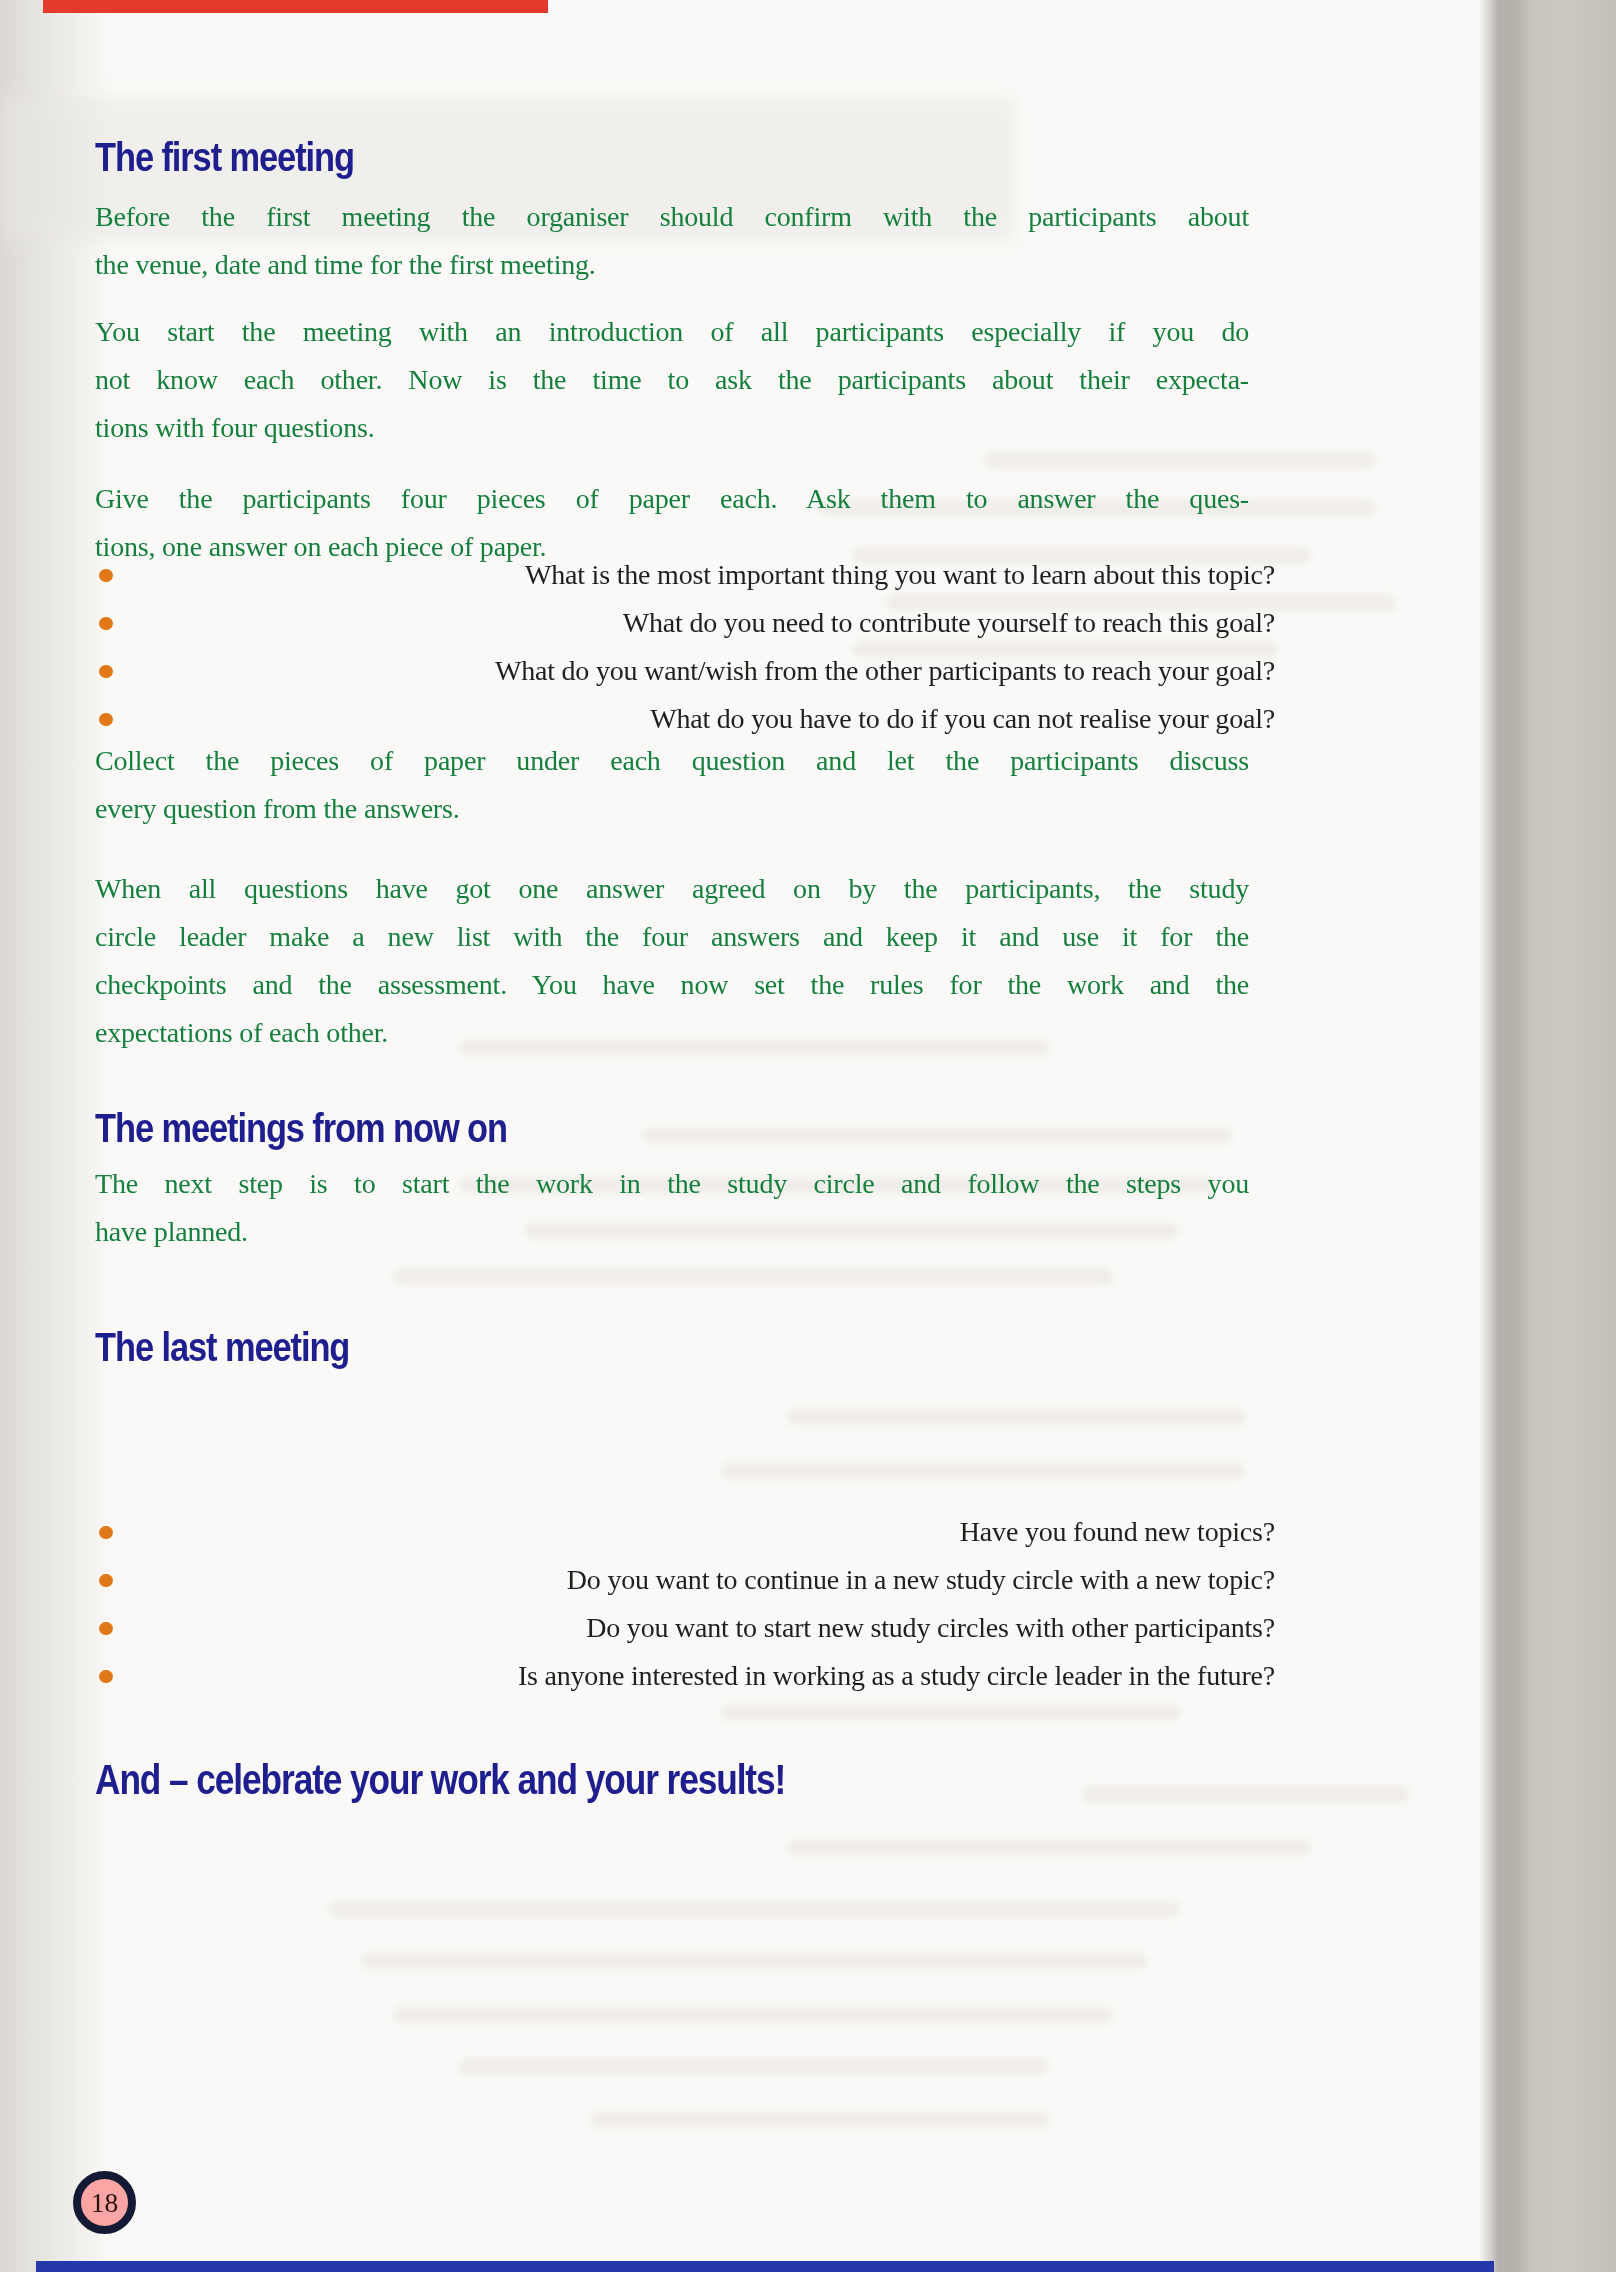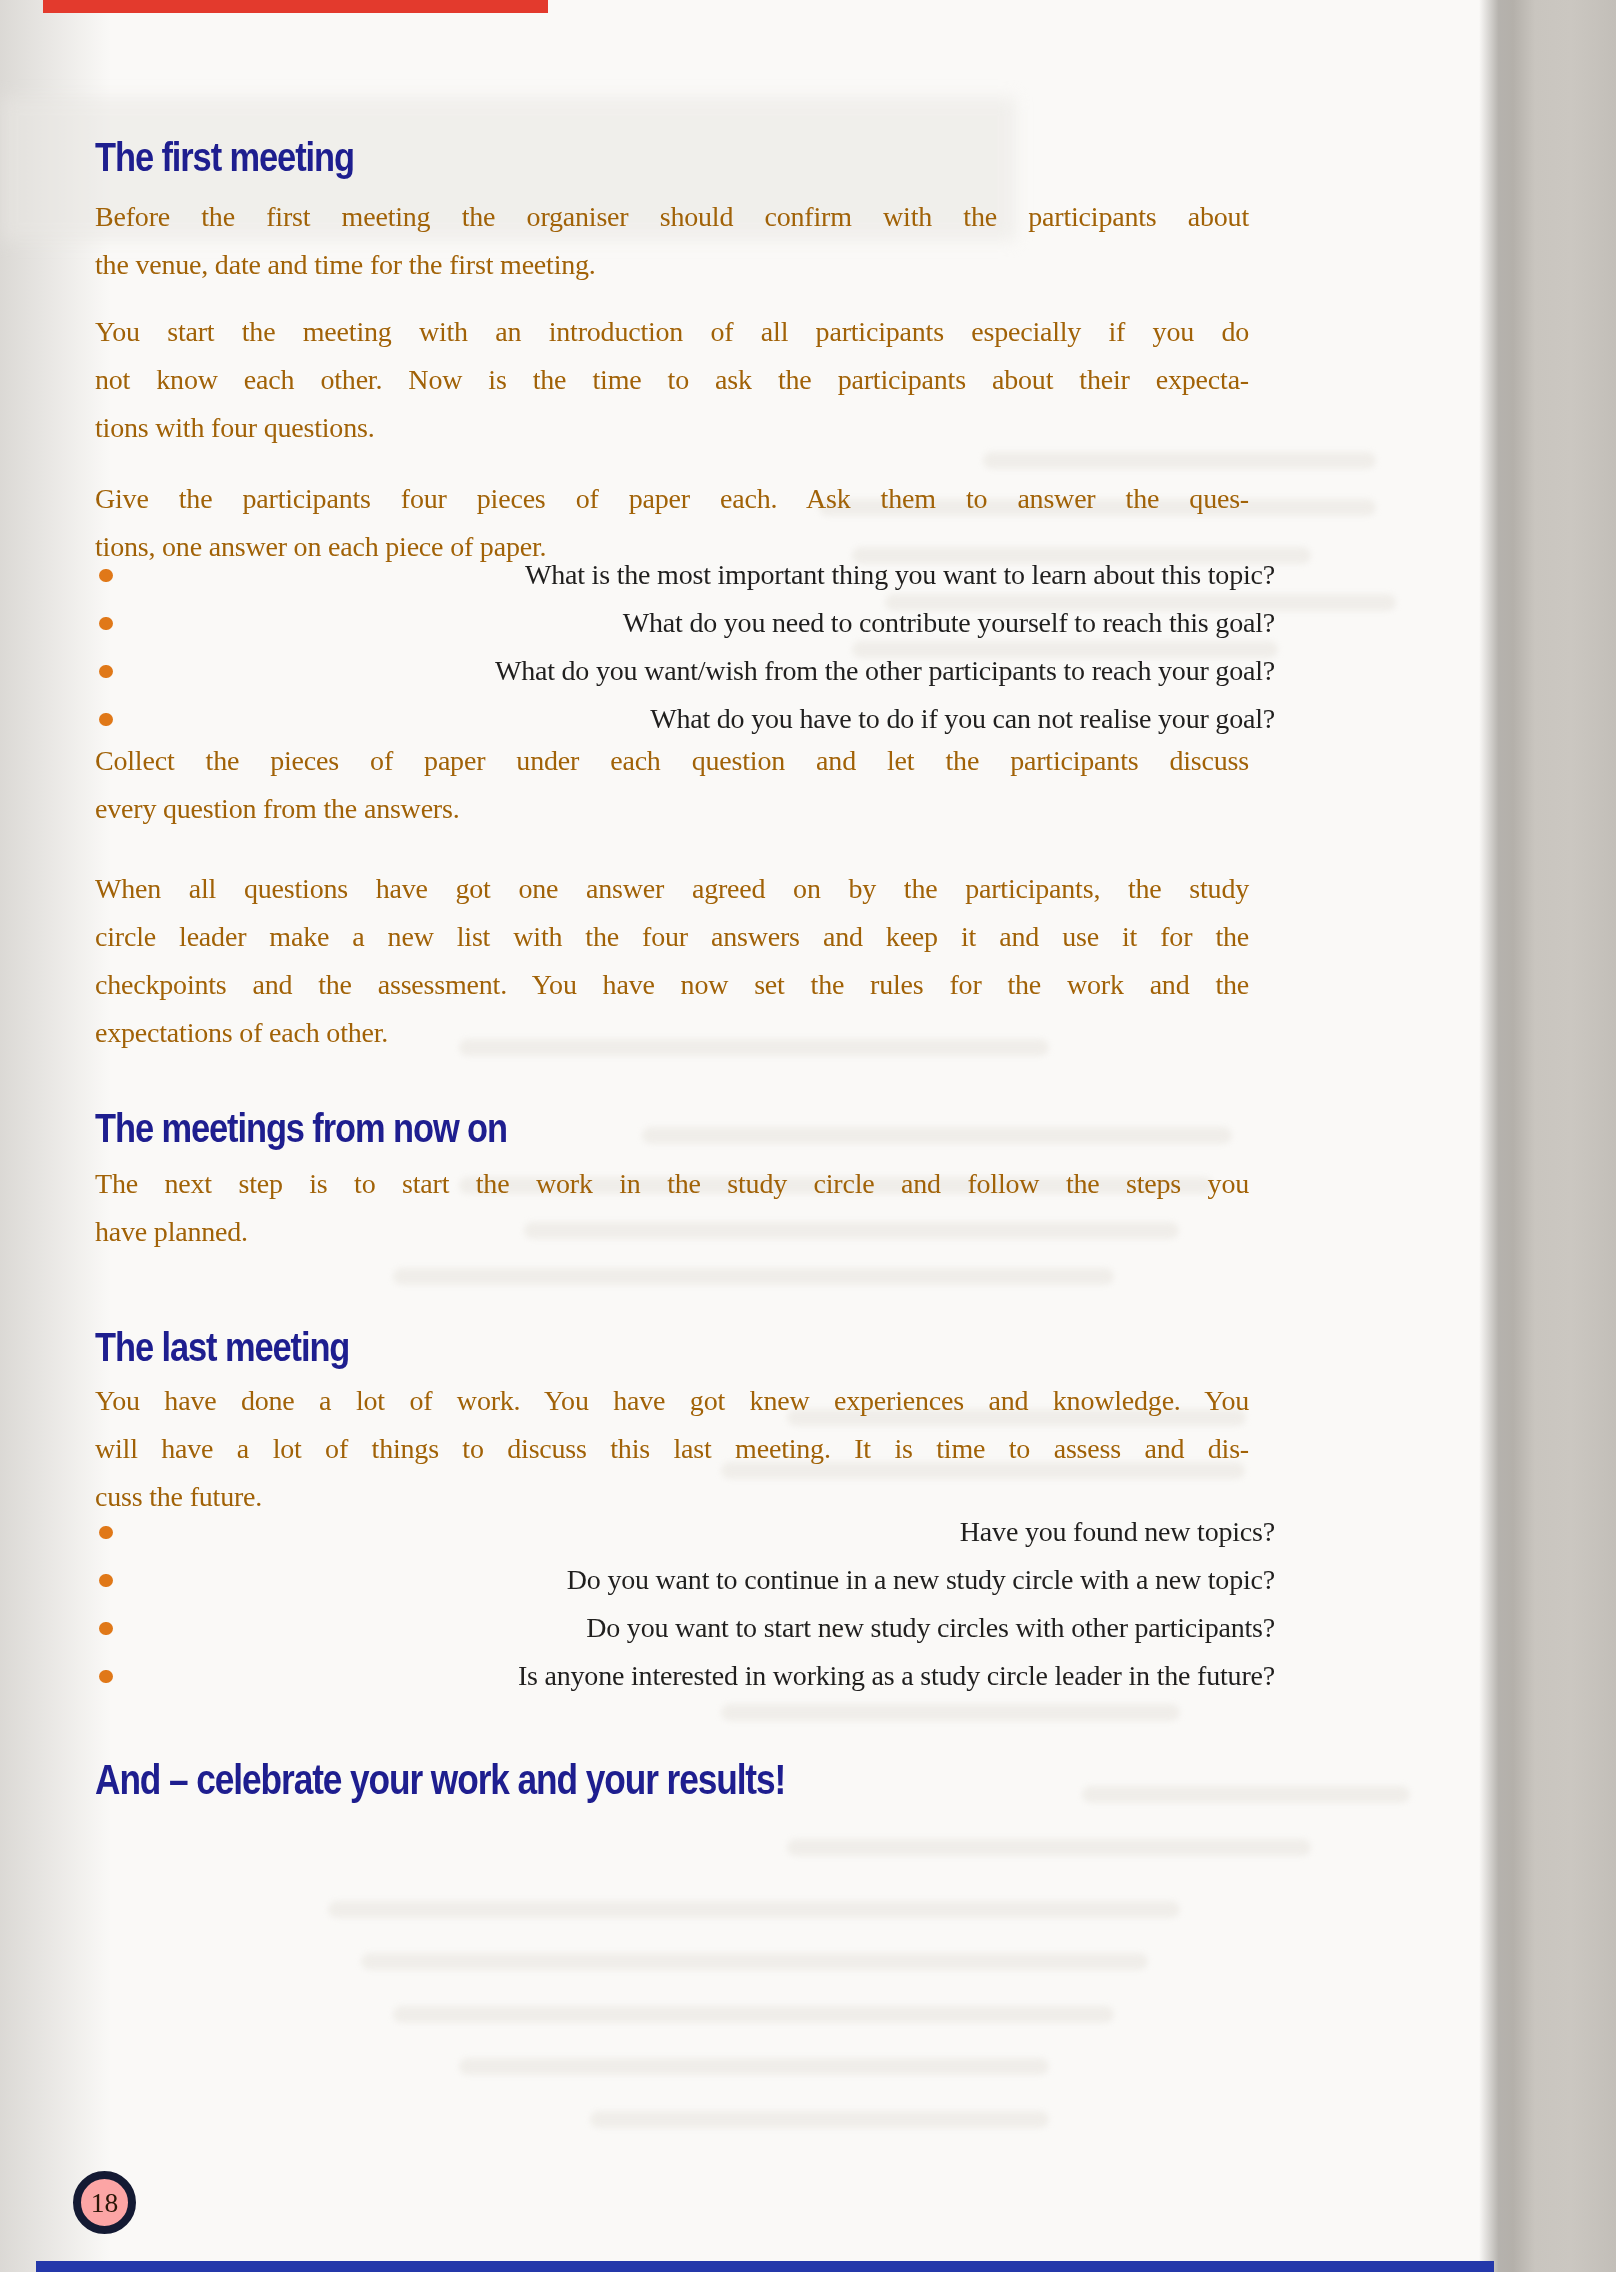--- a/index.html
+++ b/index.html
@@ -47,21 +47,21 @@
     line-height: 46px;
     letter-spacing: -1.3px;
     transform: scaleX(.84);
     transform-origin: left center;
     white-space: nowrap;
   }
   .h4size { font-size: 42px; }
   
   .para {
     position: absolute; left: 95px; width: 1154px;
-    color: #a16207; font-size: 28px; letter-spacing: -0.2px;
+    color: #15803d; font-size: 28px; letter-spacing: -0.2px;
   }
   .line { height: 48px; line-height: 48px; white-space: nowrap; overflow: visible; }
   .jline { text-align: justify; text-align-last: justify; }
   .blist { position: absolute; left: 95px; width: 1180px; text-align: right; }
   .bitem {
     position: relative; padding-left: 38px;
     height: 48px; line-height: 48px;
     color: #201f1e; font-size: 28px; letter-spacing: -0.2px;
     white-space: nowrap;
   }
@@ -169,25 +169,20 @@
 
   <div class="h" style="top:1105px;color:#1e1e8f">The meetings from now on</div>
 
   <div class="para" style="top:1160px">
     <div class="line jline">The next step is to start the work in the study circle and follow the steps you</div>
     <div class="line">have planned.</div>
   </div>
 
   <div class="h" style="top:1324px;color:#1e1e8f">The last meeting</div>
 
-  <div class="para" style="top:1377px">
-    <div class="line jline">You have done a lot of work. You have got knew experiences and knowledge. You</div>
-    <div class="line jline">will have a lot of things to discuss this last meeting. It is time to assess and dis-</div>
-    <div class="line">cuss the future.</div>
-  </div>
 
   <div class="blist" style="top:1508px">
     <div class="bitem">
       <span class="dot" style="background:#e07818"></span>
       <span>Have you found new topics?</span>
     </div>
     <div class="bitem">
       <span class="dot" style="background:#e07818"></span>
       <span>Do you want to continue in a new study circle with a new topic?</span>
     </div>

